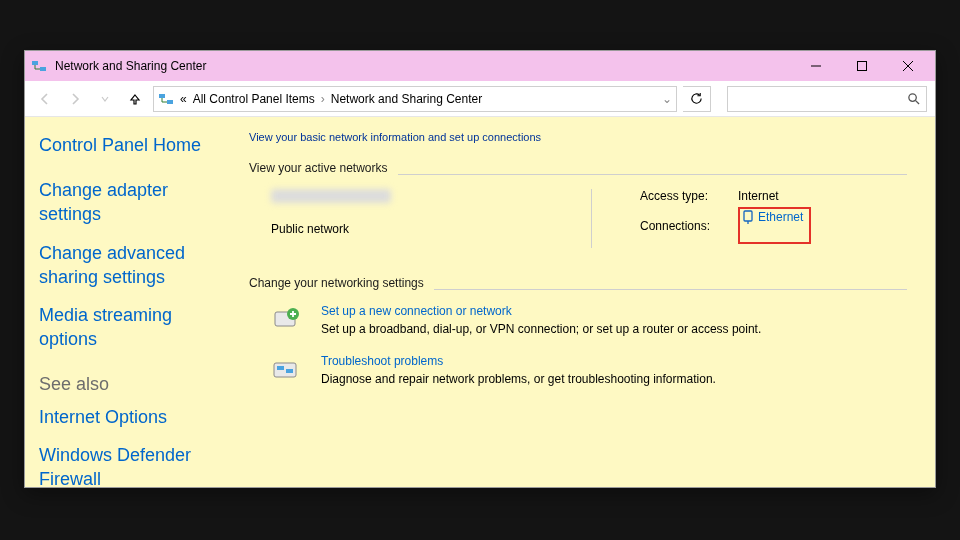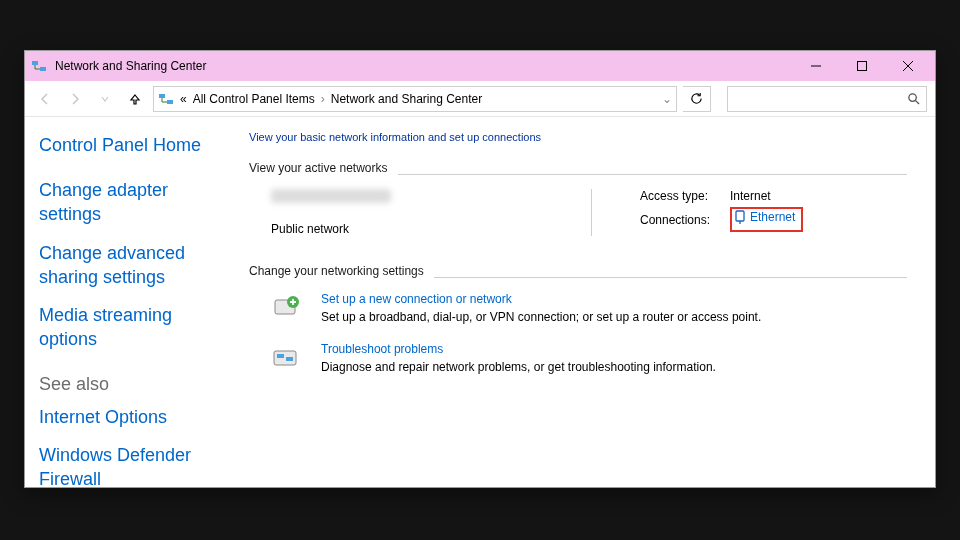--- a/index.html
+++ b/index.html
@@ -6,21 +6,21 @@
   body {
     width: 960px; height: 540px;
     background: #141414;
     position: relative;
     overflow: hidden;
   }
   .window {
     position: absolute;
     left: 24px; top: 50px;
     width: 912px; height: 438px;
-    background: #ffffff;
+    background: #fef9c3;
     border: 1px solid #9a9a9a;
     box-shadow: 0 6px 20px rgba(0,0,0,0.4);
     display: flex;
     flex-direction: column;
   }
   
   .titlebar {
     height: 30px;
     background: #f4c2ec;
     display: flex;
@@ -113,30 +113,30 @@
   }
   .network-left { width: 280px; }
   .blurred {
     width: 120px; height: 14px;
     background: #dcdcdc;
     filter: blur(3px);
     border-radius:3px;
     margin-bottom:6px;
   }
   .network-type { color:#000;margin-top:19px; }
-  .network-right .info-row { display:flex; margin-bottom:4px; align-items:center; }
+  .network-right .info-row { display:flex; gap:8px; margin-bottom:4px; align-items:center; }
   .network-right .lbl { width:90px; color:#000; }
   .network-right .val { color:#000; }
   .ethernet-link {
     color:#0066cc; cursor:pointer;
     display:inline-flex; align-items:center; gap:4px;
   }
   .highlight-box {
     border: 2px solid #e43228;
-    padding: 1px 6px 6px 2px;
+    padding: 1px 6px 18px 2px;
     display:inline-flex; align-items:center; gap:4px;
   }
   .vdiv {
     width:1px; background:#cfcfcf; align-self:stretch; margin-right:8px;
   }
 
   .task {
     display:flex; gap:18px;
     padding-left: 22px;
     margin-bottom: 18px;

